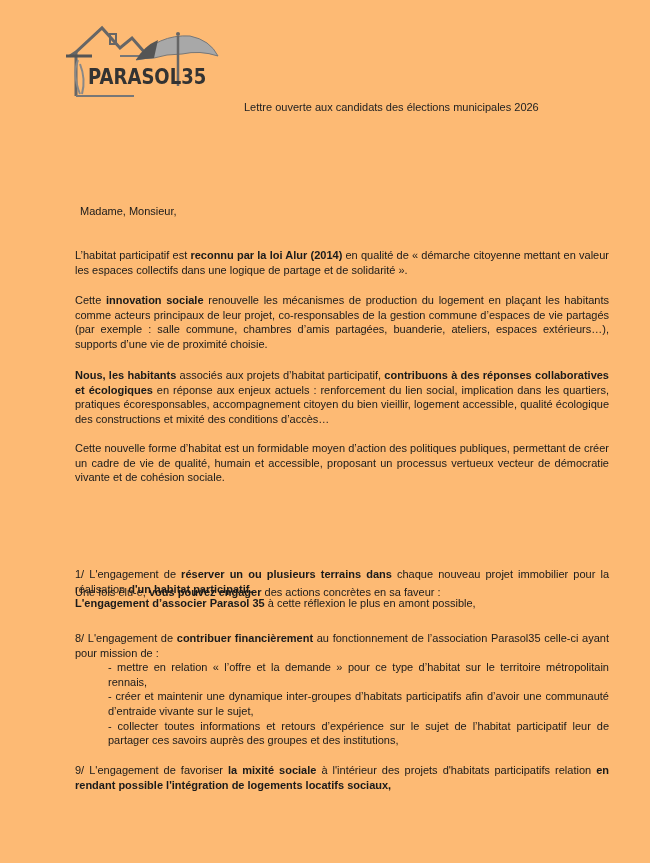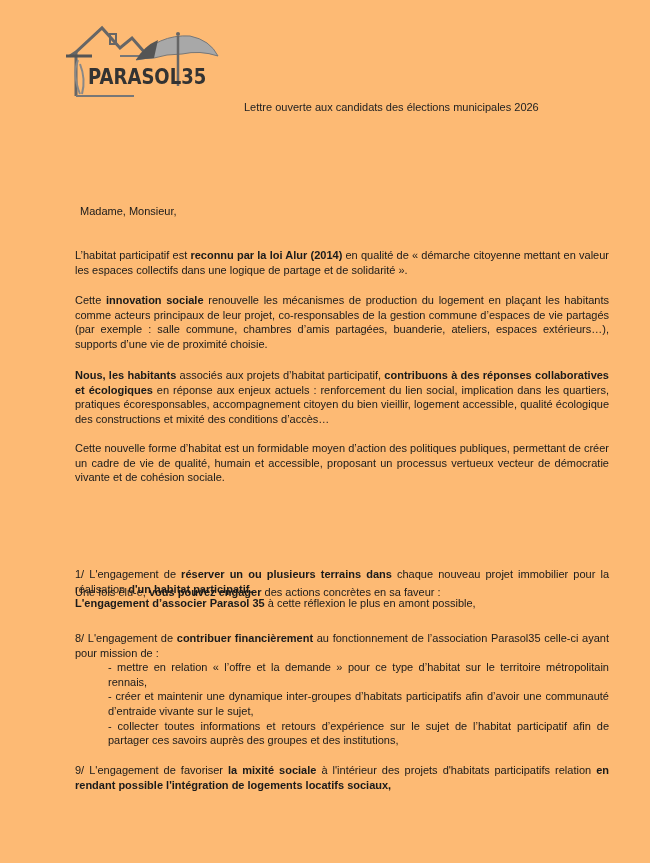--- a/index.html
+++ b/index.html
@@ -57,18 +57,18 @@
 
   <div class="para" style="top:567px;">
     <span><span>1/ L'engagement de </span><b>réserver un ou plusieurs terrains dans</b><span> chaque nouveau projet immobilier pour la réalisation </span><b>d'un habitat participatif.</b></span><br>
     <span><b>L'engagement d’associer Parasol 35</b><span> à cette réflexion le plus en amont possible,</span></span>
   </div>
 
   <div class="para" style="top:631px;">
     <span><span>8/ L'engagement de </span><b>contribuer financièrement</b><span> au fonctionnement de l’association Parasol35 celle-ci ayant pour mission de :</span></span>
     <span class="bullet">- mettre en relation « l’offre et la demande » pour ce type d’habitat sur le territoire métropolitain rennais,</span>
     <span class="bullet">- créer et maintenir une dynamique inter-groupes d’habitats participatifs afin d’avoir une communauté d’entraide vivante sur le sujet,</span>
-    <span class="bullet">- collecter toutes informations et retours d’expérience sur le sujet de l’habitat participatif afin de partager ces savoirs auprès des groupes et des institutions,</span>
+    <span class="bullet">- collecter toutes informations et retours d’expérience sur le sujet de l’habitat participatif leur de partager ces savoirs auprès des groupes et des institutions,</span>
   </div>
 
   <div class="para" style="top:763px;"><span>9/ L'engagement de favoriser </span><b>la mixité sociale</b><span> à l'intérieur des projets d'habitats participatifs relation </span><b>en rendant possible l'intégration de logements locatifs sociaux,</b></div>
 
 </div>
 
 </body></html>

